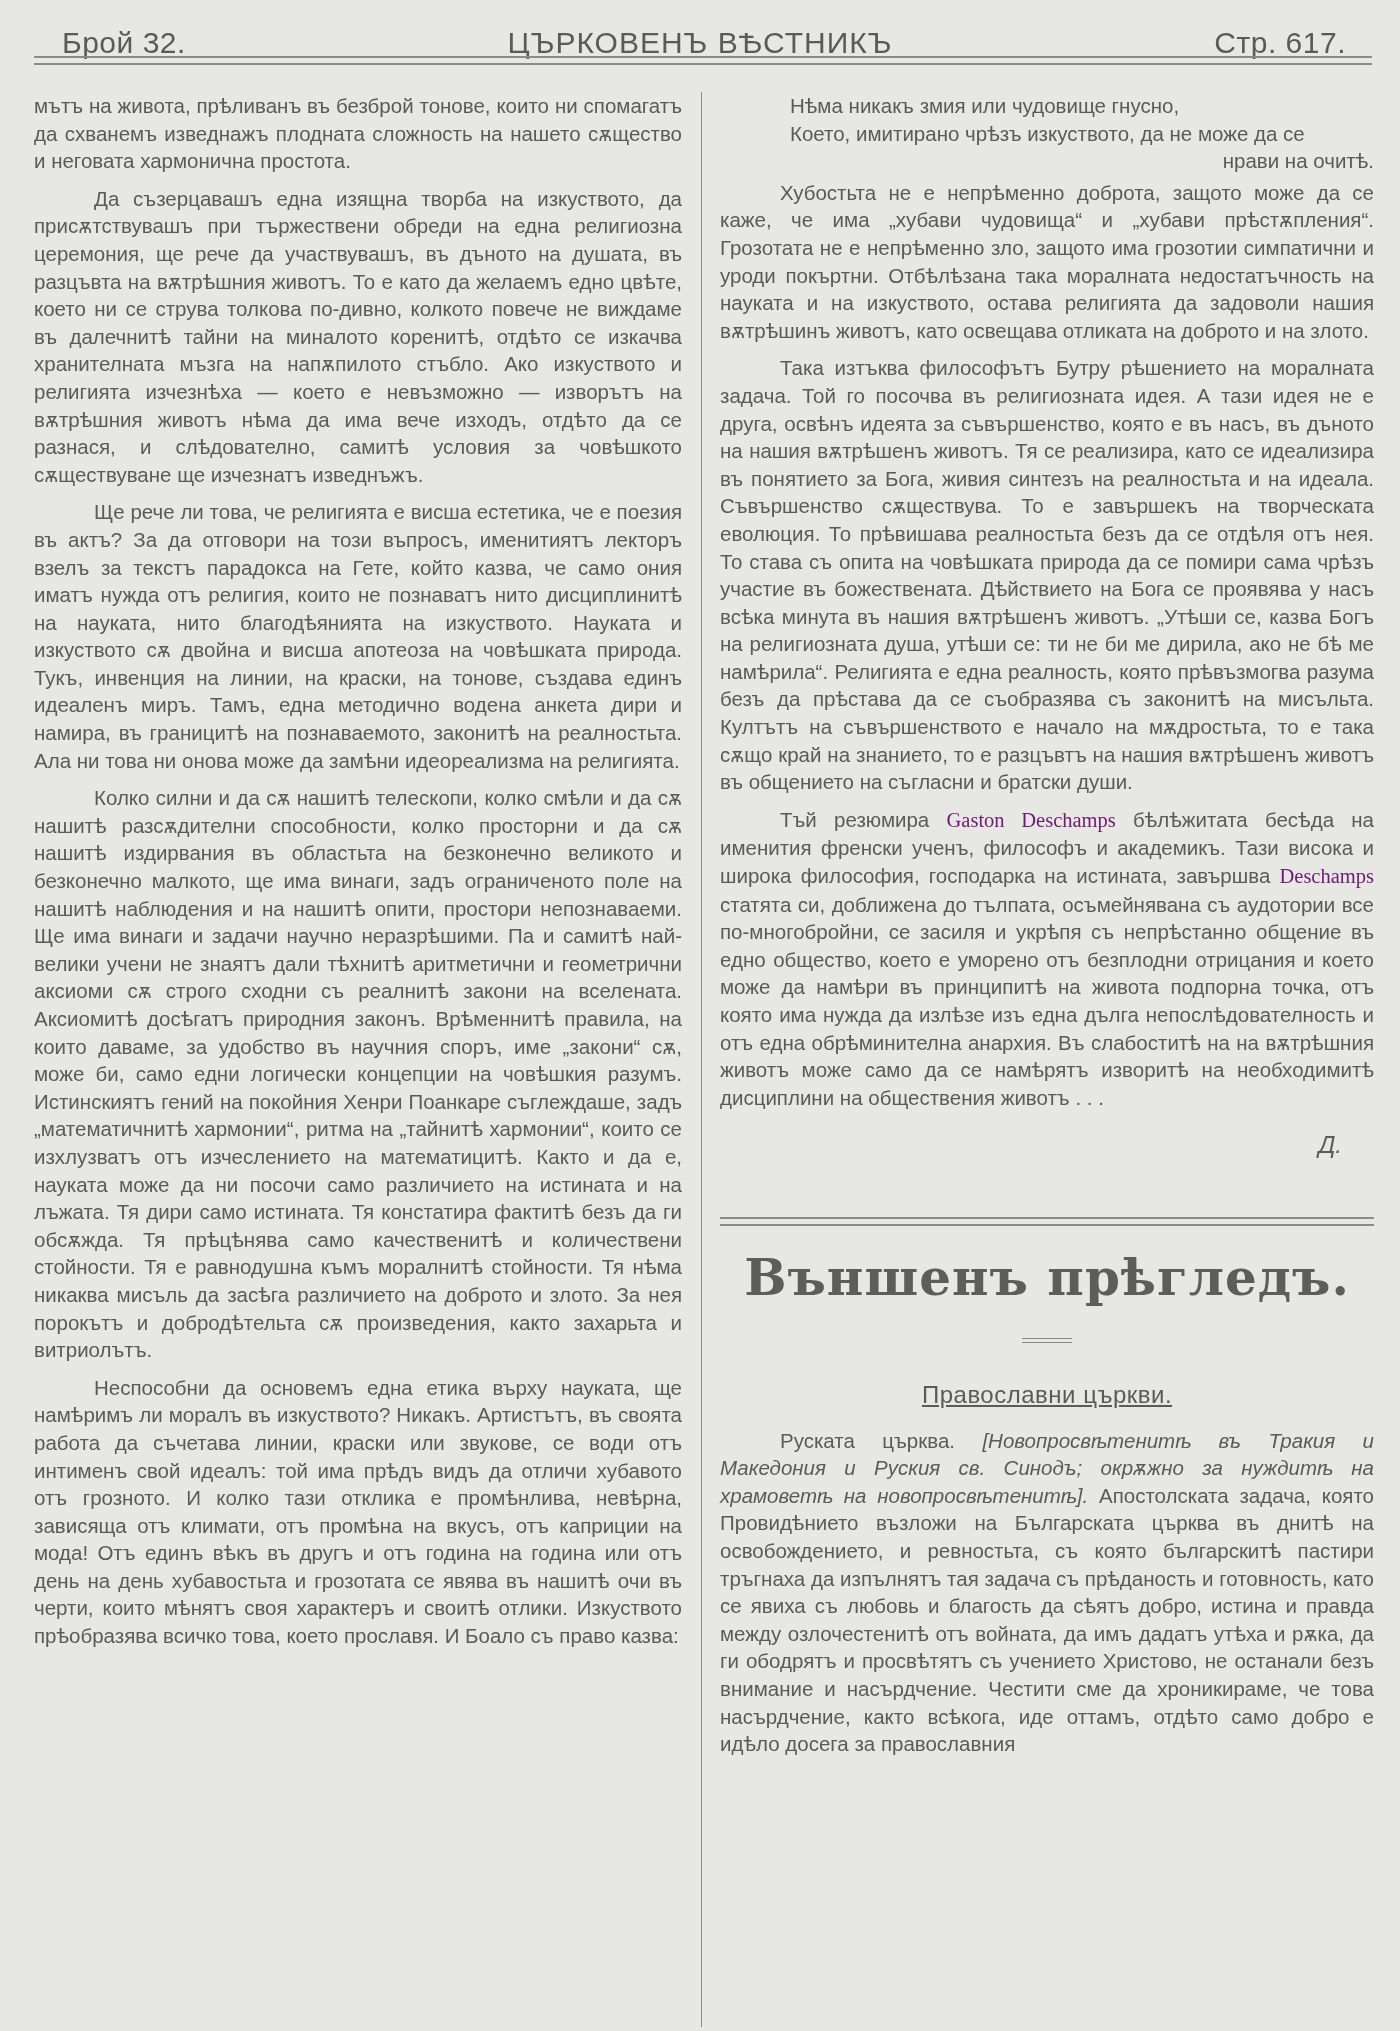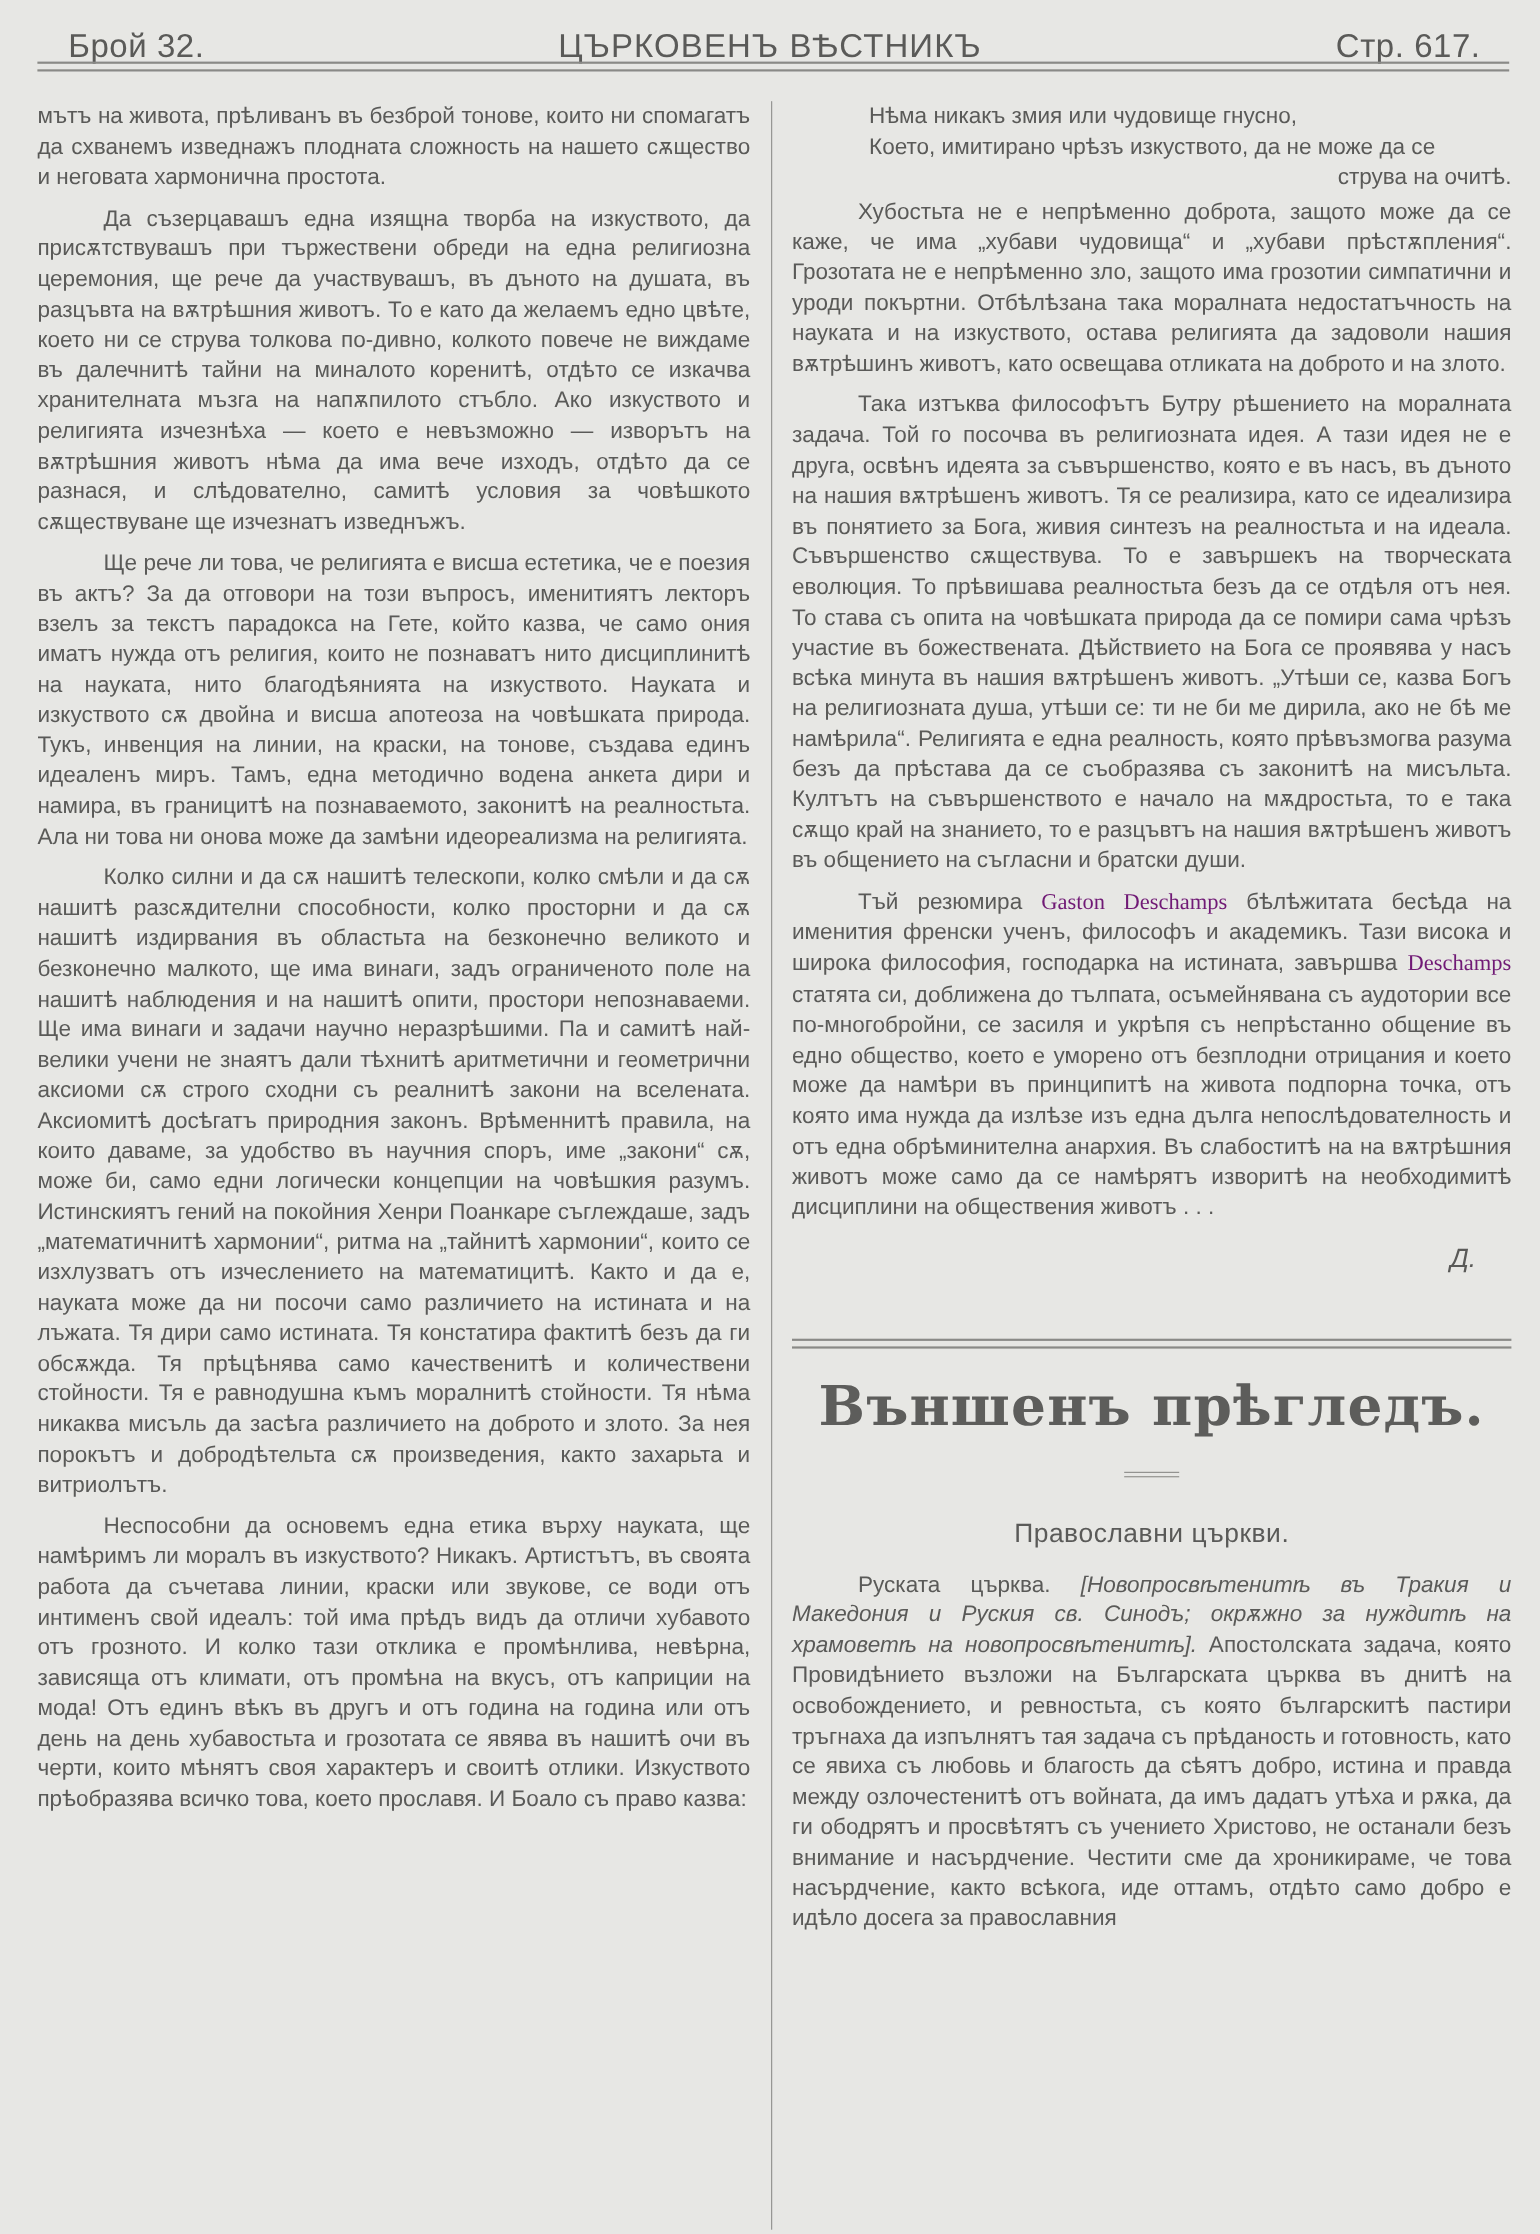--- a/index.html
+++ b/index.html
@@ -45,21 +45,21 @@
   }
   .section-title {
     text-align: center; font-family: "DejaVu Serif", serif; font-weight: bold;
     font-size: 50px; line-height: 60px; margin: 22px 0 0 0; letter-spacing: 1px; color: #5d5d5b;
   }
   .short-rule {
     width: 50px; height: 3px; margin: 30px auto 0 auto;
     border-top: 1px solid #8a8a87; border-bottom: 1px solid #8a8a87;
   }
   .subsection-title {
-    text-align: center; font-size: 24px; margin: 38px 0 18px 0; letter-spacing: 0.5px;
+    text-align: center; font-size: 24px; margin: 38px 0 18px 0; letter-spacing: 0.5px; text-decoration: underline;
   }
   .lead-bold { font-weight: normal; }
   .it { font-style: italic; }
   .latin { font-family: Liberation Serif, serif; color: #701a75; font-weight: normal; }
 </style>
 </head>
 <body>
 
 <div class="header">
   <span class="left">Брой 32.</span>
@@ -75,21 +75,21 @@
   <p class="indent">Колко силни и да сѫ нашитѣ телескопи, колко смѣли и да сѫ нашитѣ разсѫдителни способности, колко просторни и да сѫ нашитѣ издирвания въ областьта на безконечно великото и безконечно малкото, ще има винаги, задъ ограниченото поле на нашитѣ наблюдения и на нашитѣ опити, простори непознаваеми. Ще има винаги и задачи научно неразрѣшими. Па и самитѣ най-велики учени не знаятъ дали тѣхнитѣ аритметични и геометрични аксиоми сѫ строго сходни съ реалнитѣ закони на вселената. Аксиомитѣ досѣгатъ природния законъ. Врѣменнитѣ правила, на които даваме, за удобство въ научния споръ, име „закони“ сѫ, може би, само едни логически концепции на човѣшкия разумъ. Истинскиятъ гений на покойния Хенри Поанкаре съглеждаше, задъ „математичнитѣ хармонии“, ритма на „тайнитѣ хармонии“, които се изхлузватъ отъ изчеслението на математицитѣ. Както и да е, науката може да ни посочи само различието на истината и на лъжата. Тя дири само истината. Тя констатира фактитѣ безъ да ги обсѫжда. Тя прѣцѣнява само качественитѣ и количествени стойности. Тя е равнодушна къмъ моралнитѣ стойности. Тя нѣма никаква мисъль да засѣга различието на доброто и злото. За нея порокътъ и добродѣтельта сѫ произведения, както захарьта и витриолътъ.</p>
   <p class="indent">Неспособни да основемъ една етика върху науката, ще намѣримъ ли моралъ въ изкуството? Никакъ. Артистътъ, въ своята работа да съчетава линии, краски или звукове, се води отъ интименъ свой идеалъ: той има прѣдъ видъ да отличи хубавото отъ грозното. И колко тази отклика е промѣнлива, невѣрна, зависяща отъ климати, отъ промѣна на вкусъ, отъ каприции на мода! Отъ единъ вѣкъ въ другъ и отъ година на година или отъ день на день хубавостьта и грозотата се явява въ нашитѣ очи въ черти, които мѣнятъ своя характеръ и своитѣ отлики. Изкуството прѣобразява всичко това, което прославя. И Боало съ право казва:</p>
 </div>
 
 <div class="divider"></div>
 
 <div class="col col-right">
   <div class="poem">
     <span class="ln">Нѣма никакъ змия или чудовище гнусно,</span>
     <span class="ln">Което, имитирано чрѣзъ изкуството, да не може да се</span>
-    <span class="ln right">струва на очитѣ.</span>
+    <span class="ln right">нрави на очитѣ.</span>
   </div>
   <p class="indent">Хубостьта не е непрѣменно доброта, защото може да се каже, че има „хубави чудовища“ и „хубави прѣстѫпления“. Грозотата не е непрѣменно зло, защото има грозотии симпатични и уроди покъртни. Отбѣлѣзана така моралната недостатъчность на науката и на изкуството, остава религията да задоволи нашия вѫтрѣшинъ животъ, като освещава отликата на доброто и на злото.</p>
   <p class="indent">Така изтъква философътъ Бутру рѣшението на моралната задача. Той го посочва въ религиозната идея. А тази идея не е друга, освѣнъ идеята за съвършенство, която е въ насъ, въ дъното на нашия вѫтрѣшенъ животъ. Тя се реализира, като се идеализира въ понятието за Бога, живия синтезъ на реалностьта и на идеала. Съвършенство сѫществува. То е завършекъ на творческата еволюция. То прѣвишава реалностьта безъ да се отдѣля отъ нея. То става съ опита на човѣшката природа да се помири сама чрѣзъ участие въ божествената. Дѣйствието на Бога се проявява у насъ всѣка минута въ нашия вѫтрѣшенъ животъ. „Утѣши се, казва Богъ на религиозната душа, утѣши се: ти не би ме дирила, ако не бѣ ме намѣрила“. Религията е една реалность, която прѣвъзмогва разума безъ да прѣстава да се съобразява съ законитѣ на мисъльта. Култътъ на съвършенството е начало на мѫдростьта, то е така сѫщо край на знанието, то е разцъвтъ на нашия вѫтрѣшенъ животъ въ общението на съгласни и братски души.</p>
   <p class="indent"><span>Тъй резюмира </span><span class="latin">Gaston Deschamps</span><span> бѣлѣжитата бесѣда на именития френски ученъ, философъ и академикъ. Тази висока и широка философия, господарка на истината, завършва </span><span class="latin">Deschamps</span><span> статята си, доближена до тълпата, осъмейнявана съ аудотории все по-многобройни, се засиля и укрѣпя съ непрѣстанно общение въ едно общество, което е уморено отъ безплодни отрицания и което може да намѣри въ принципитѣ на живота подпорна точка, отъ която има нужда да излѣзе изъ една дълга непослѣдователность и отъ една обрѣминителна анархия. Въ слабоститѣ на на вѫтрѣшния животъ може само да се намѣрятъ изворитѣ на необходимитѣ дисциплини на обществения животъ . . .</span></p>
   <div class="sig">Д.</div>
 
   <div class="section-rule"></div>
   <div class="section-title">Външенъ прѣгледъ.</div>
   <div class="short-rule"></div>
   <div class="subsection-title">Православни църкви.</div>

